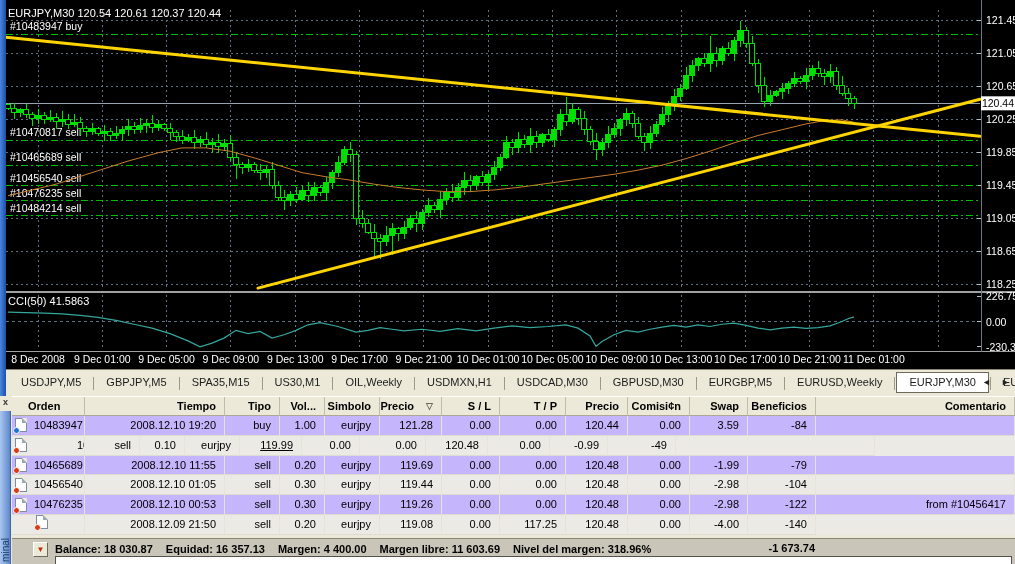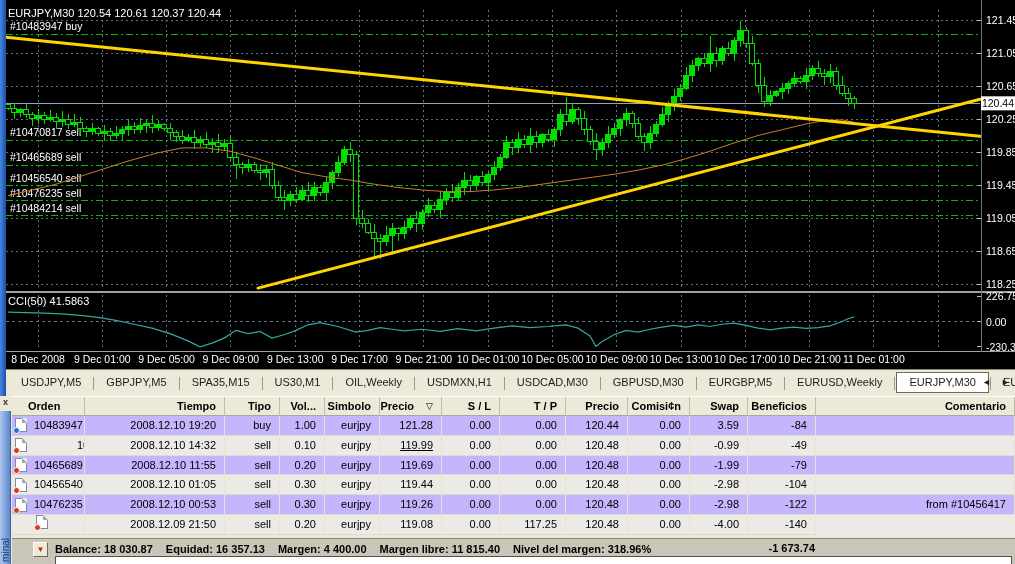--- a/index.html
+++ b/index.html
@@ -558,21 +558,20 @@
           <div class="t-cell" style="width: 68px;">-84</div>
           <div class="t-cell" style="width: 199px;"></div>
         </div>
         <div class="t-row alt">
           <div class="t-cell left" style="width: 73px; gap: 43px;">
             <span class="doc-icon">
               <span class="doc-dot sell"></span>
             </span>
             <span>10470817</span>
           </div>
-          <div class="t-cell" style="width: 140px;">2008.12.10 14:32</div>
           <div class="t-cell" style="width: 55px;">sell</div>
           <div class="t-cell" style="width: 45px;">0.10</div>
           <div class="t-cell" style="width: 55px;">eurjpy</div>
           <div class="t-cell" style="width: 62px; text-decoration: underline;">119.99</div>
           <div class="t-cell" style="width: 58px;">0.00</div>
           <div class="t-cell" style="width: 66px;">0.00</div>
           <div class="t-cell" style="width: 62px;">120.48</div>
           <div class="t-cell" style="width: 62px;">0.00</div>
           <div class="t-cell" style="width: 58px;">-0.99</div>
           <div class="t-cell" style="width: 68px;">-49</div>
@@ -657,20 +656,20 @@
           <div class="t-cell" style="width: 58px;">-4.00</div>
           <div class="t-cell" style="width: 68px;">-140</div>
         </div>
       </div>
     <div id="balance-bar">
       <div id="balance-icon">▼</div>
       <div id="balance-segs" style="display:flex;">
           <span class="bal-seg">Balance: 18 030.87</span>
           <span class="bal-seg">Equidad: 16 357.13</span>
           <span class="bal-seg">Margen: 4 400.00</span>
-          <span class="bal-seg">Margen libre: 11 815.40</span>
+          <span class="bal-seg">Margen libre: 11 603.69</span>
           <span class="bal-seg">Nivel del margen: 318.96%</span>
         </div>
       <div id="floating-pl">-1 673.74</div>
     </div>
     <div id="bottom-strip"></div>
   </div>
 </div>
 
 </body></html>

